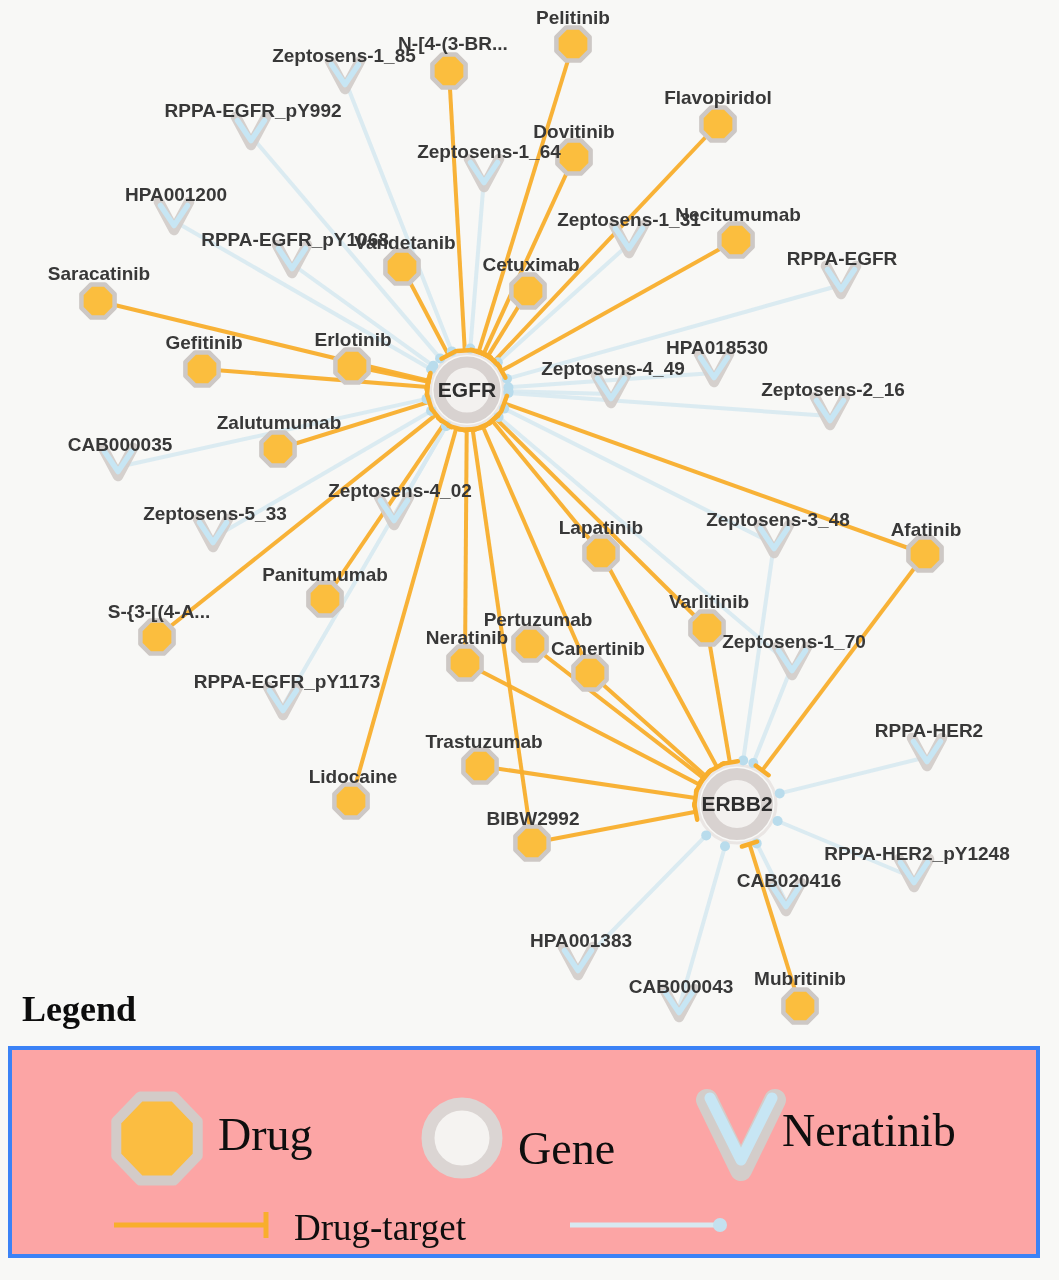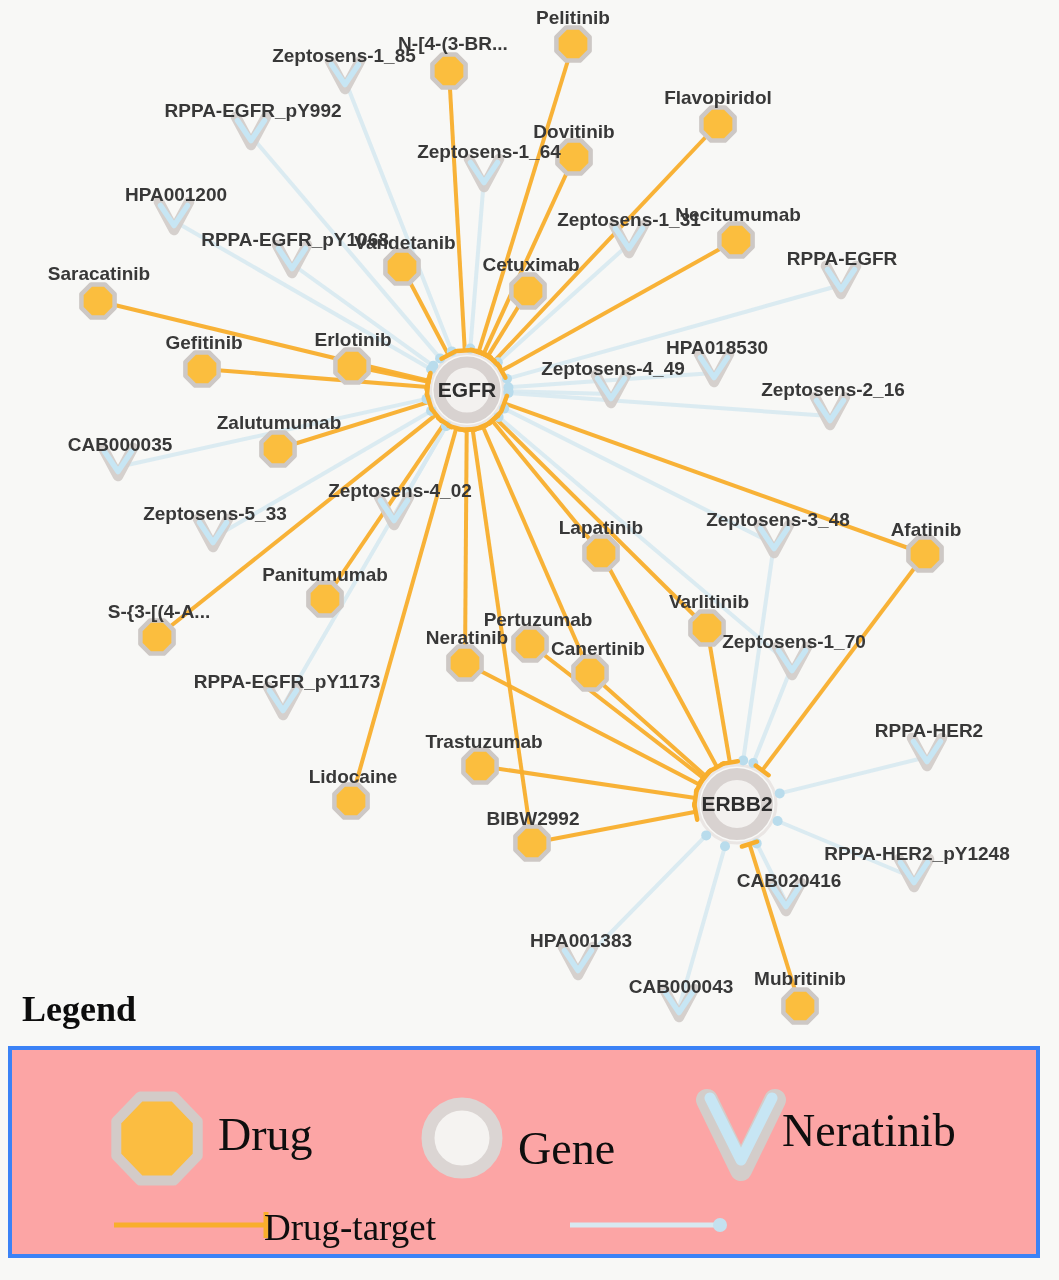--- a/index.html
+++ b/index.html
@@ -317,20 +317,20 @@
     <svg class="ic" style="left:682px;top:26px" width="94" height="112" viewBox="0 0 94 112">
       <path d="M13,24 L47,94 L81,24" fill="none" stroke="#D3CDCA" stroke-width="22" stroke-linecap="round" stroke-linejoin="round"></path>
       <path d="M16,22 L47,84 L78,22" fill="none" stroke="#C7E6F4" stroke-width="11" stroke-linecap="round" stroke-linejoin="round"></path>
     </svg>
     <span class="lt" style="left:770px;top:54px">Neratinib</span>
 
     <svg class="ic" style="left:98px;top:158px" width="176" height="34" viewBox="0 0 176 34">
       <line x1="4" y1="17" x2="154" y2="17" stroke="#F8AE2C" stroke-width="5"></line>
       <line x1="156" y1="4" x2="156" y2="30" stroke="#F8AE2C" stroke-width="5"></line>
     </svg>
-    <span class="lt2" style="left:252px;top:156px">Drug-target</span>
+    <span class="lt2" style="left:282px;top:156px">Drug-target</span>
 
     <svg class="ic" style="left:554px;top:158px" width="176" height="34" viewBox="0 0 176 34">
       <line x1="4" y1="17" x2="150" y2="17" stroke="#D7E9F1" stroke-width="5"></line>
       <circle cx="154" cy="17" r="7" fill="#C4E1EF"></circle>
     </svg>
   </div>
 </div>
 
 </body></html>

